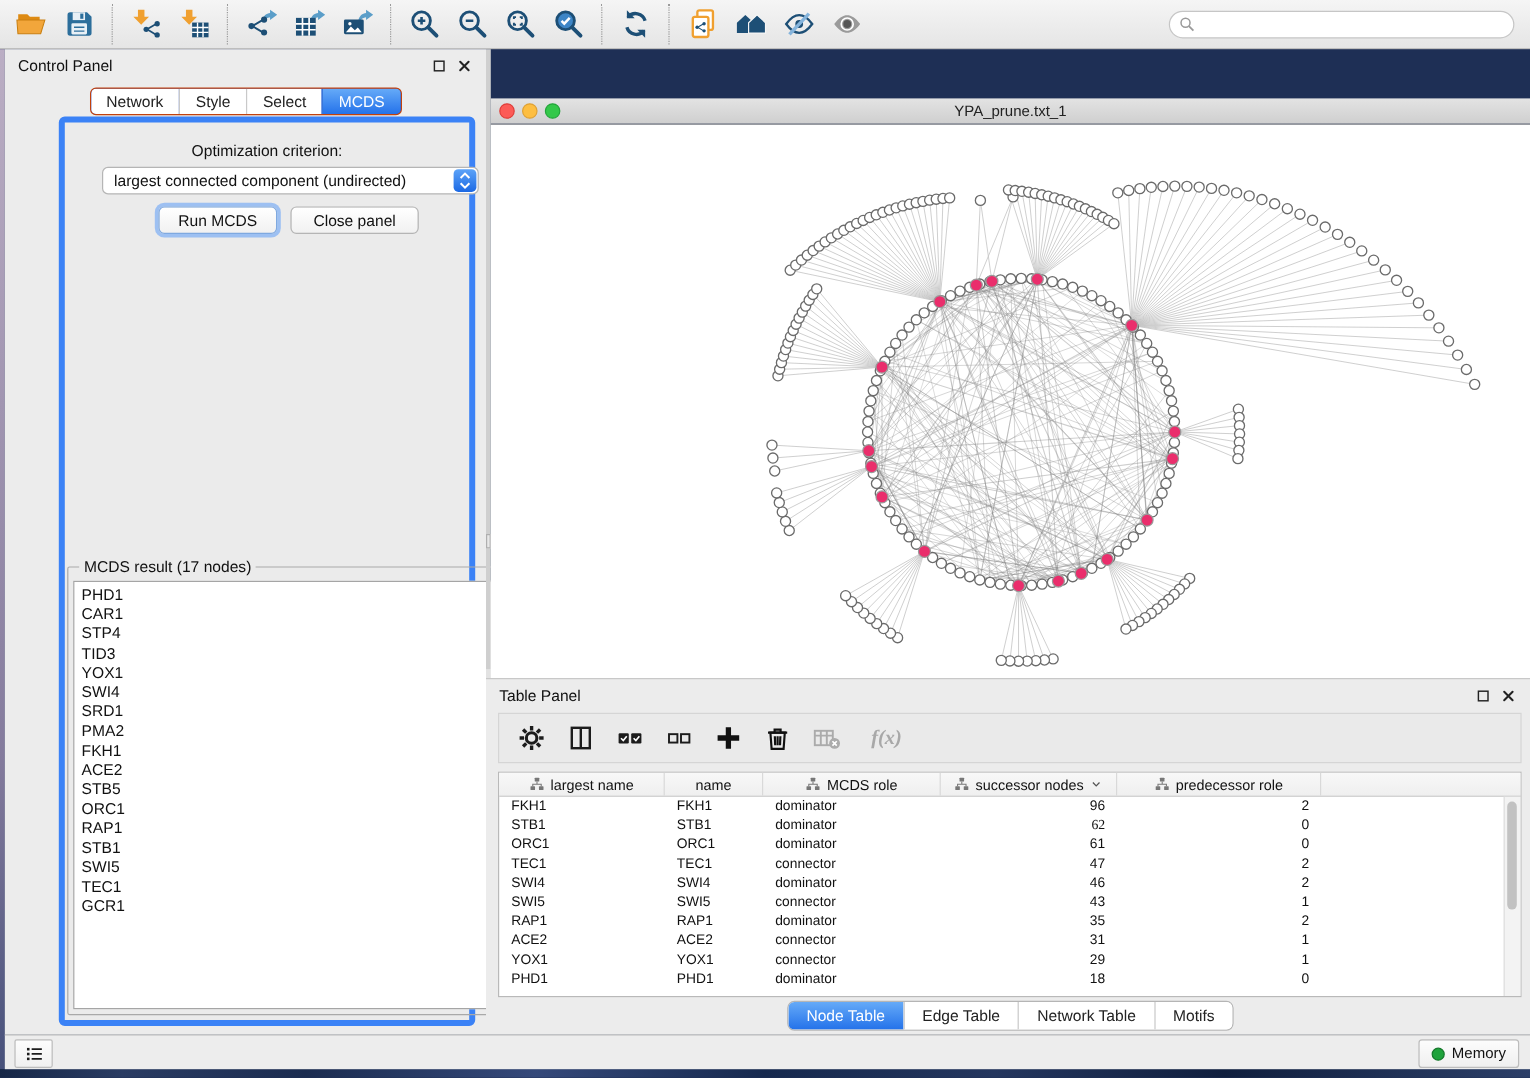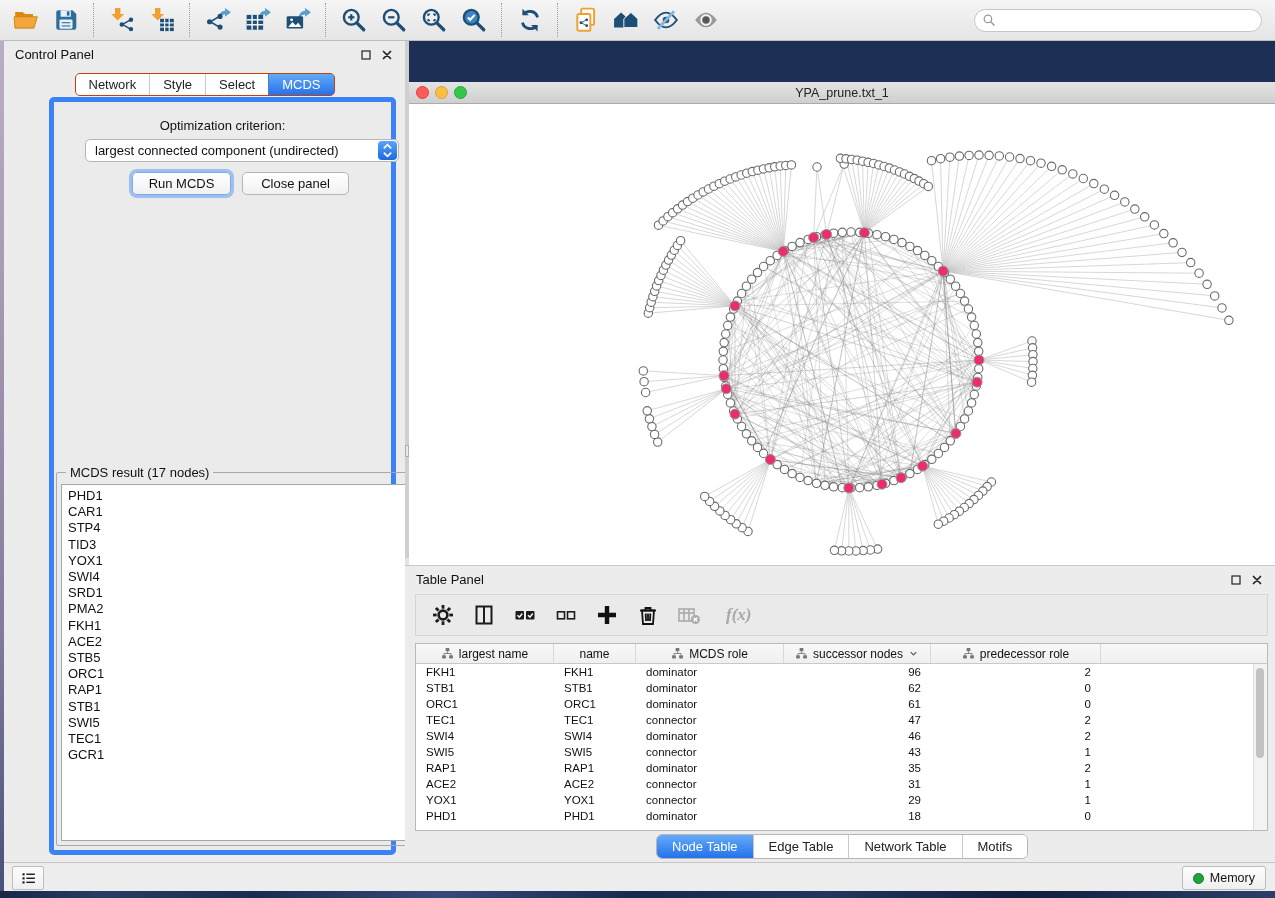--- a/index.html
+++ b/index.html
@@ -1189,21 +1189,21 @@
           <div class="td left" style="width: 138px;">FKH1</div>
           <div class="td left" style="width: 82px;">FKH1</div>
           <div class="td left" style="width: 148px;">dominator</div>
           <div class="td right" style="width: 147px;">96</div>
           <div class="td right" style="width: 170px;">2</div>
         </div>
         <div class="tr">
           <div class="td left" style="width: 138px;">STB1</div>
           <div class="td left" style="width: 82px;">STB1</div>
           <div class="td left" style="width: 148px;">dominator</div>
-          <div class="td right" style="width: 147px;">62</div>
+          <div class="td right" style="width: 147px; font-family: Liberation Serif, serif;">62</div>
           <div class="td right" style="width: 170px;">0</div>
         </div>
         <div class="tr">
           <div class="td left" style="width: 138px;">ORC1</div>
           <div class="td left" style="width: 82px;">ORC1</div>
           <div class="td left" style="width: 148px;">dominator</div>
           <div class="td right" style="width: 147px;">61</div>
           <div class="td right" style="width: 170px;">0</div>
         </div>
         <div class="tr">

